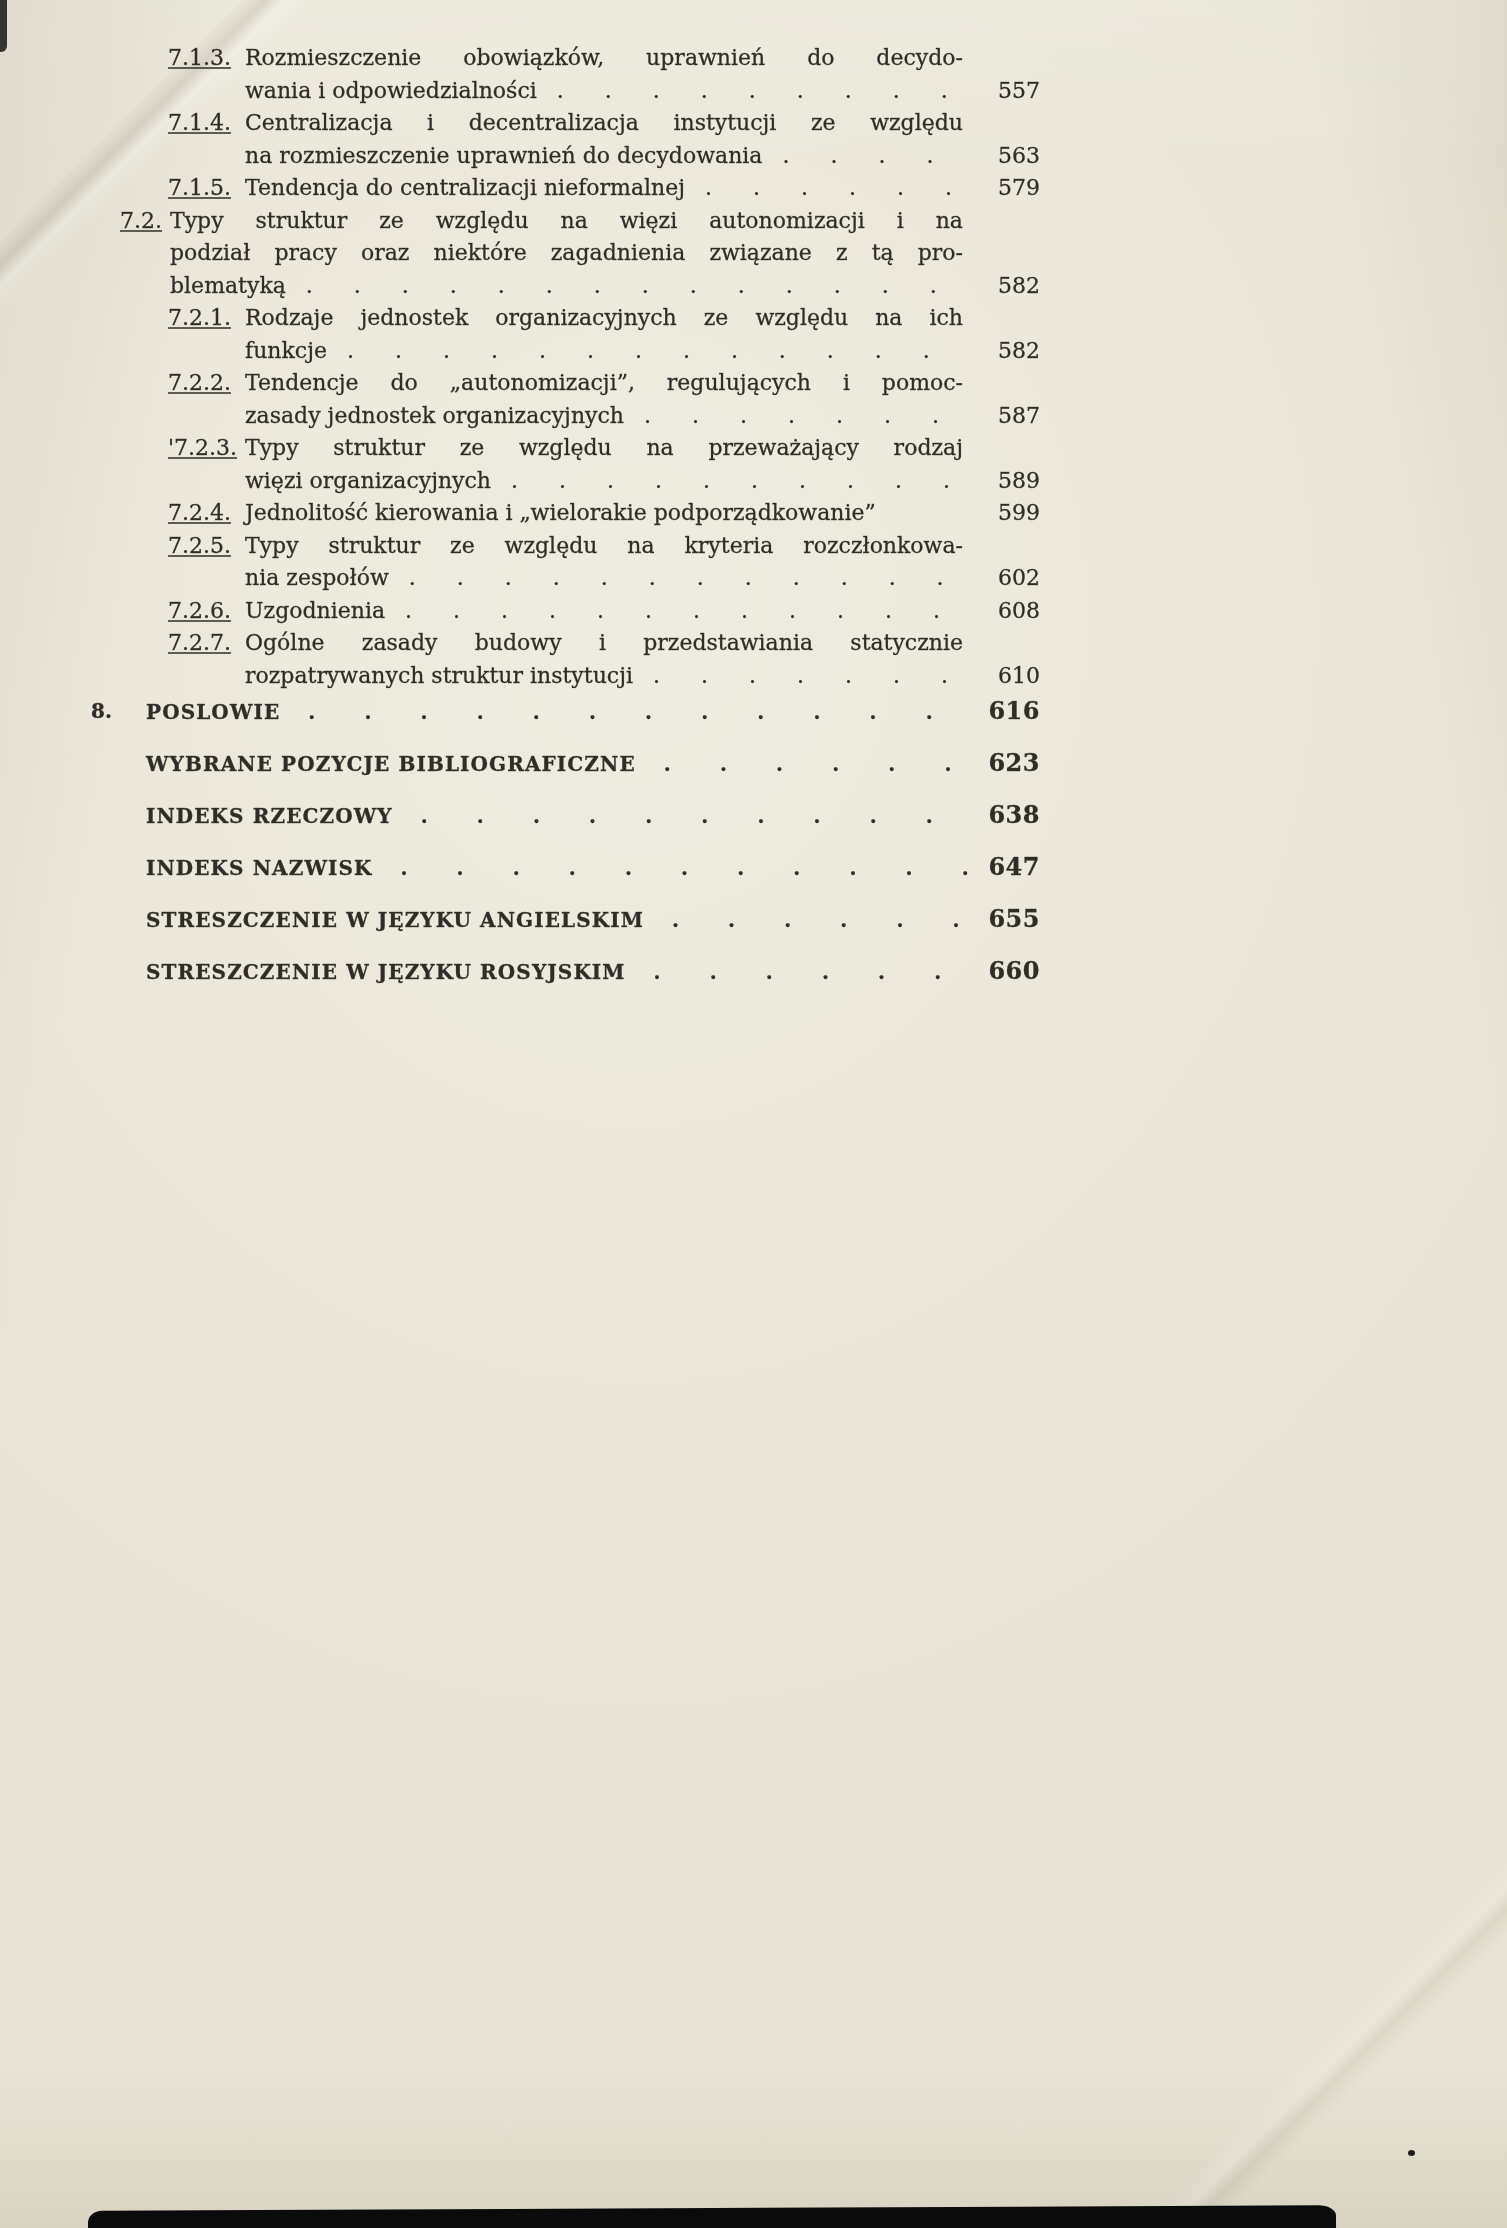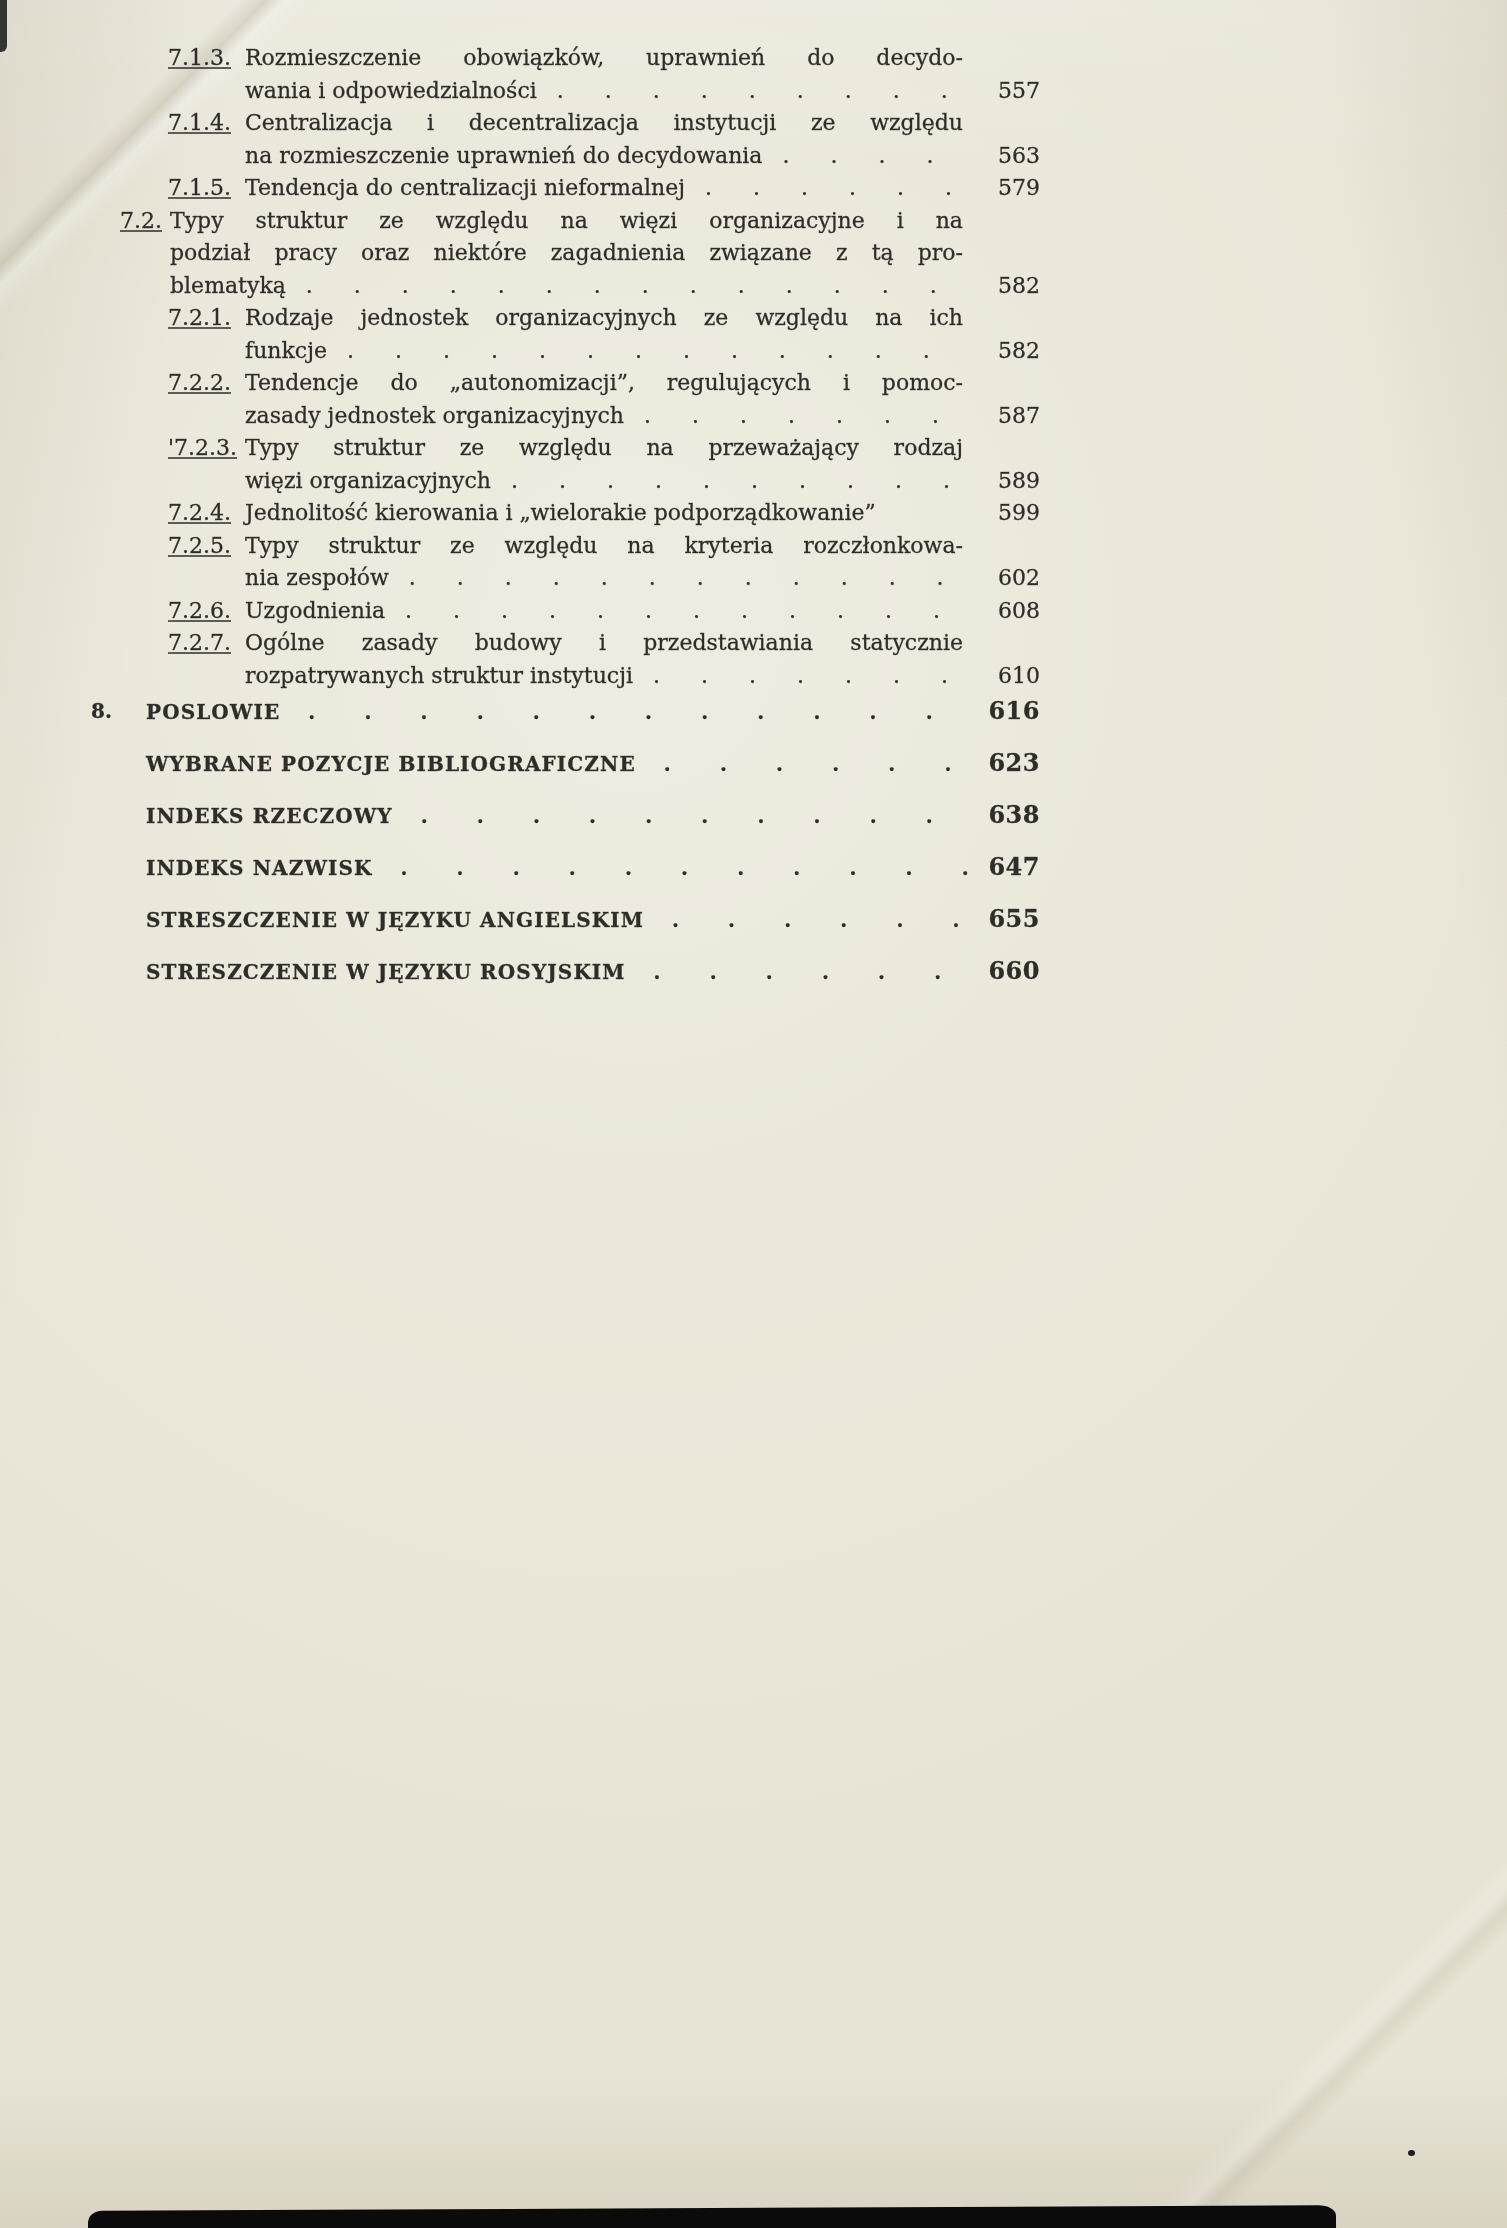--- a/index.html
+++ b/index.html
@@ -123,21 +123,21 @@
       <div class="entry sub">
         <span class="num">7.1.5.</span>
         <div class="line last">
           <span class="txt">Tendencja do centralizacji nieformalnej</span>
           <span class="dots">. . . . . . . . . . . . . . . . . . . . . . . . . . . . . .</span>
           <span class="pageno">579</span>
         </div>
       </div>
       <div class="entry top">
         <span class="num">7.2.</span>
-        <div class="line mid">Typy struktur ze względu na więzi organizacyjne i na</div>
+        <div class="line mid">Typy struktur ze względu na więzi autonomizacji i na</div>
         <div class="line mid">podział pracy oraz niektóre zagadnienia związane z tą pro-</div>
         <div class="line last">
           <span class="txt">blematyką</span>
           <span class="dots">. . . . . . . . . . . . . . . . . . . . . . . . . . . . . .</span>
           <span class="pageno">582</span>
         </div>
       </div>
       <div class="entry sub">
         <span class="num">7.2.1.</span>
         <div class="line mid">Rodzaje jednostek organizacyjnych ze względu na ich</div>

